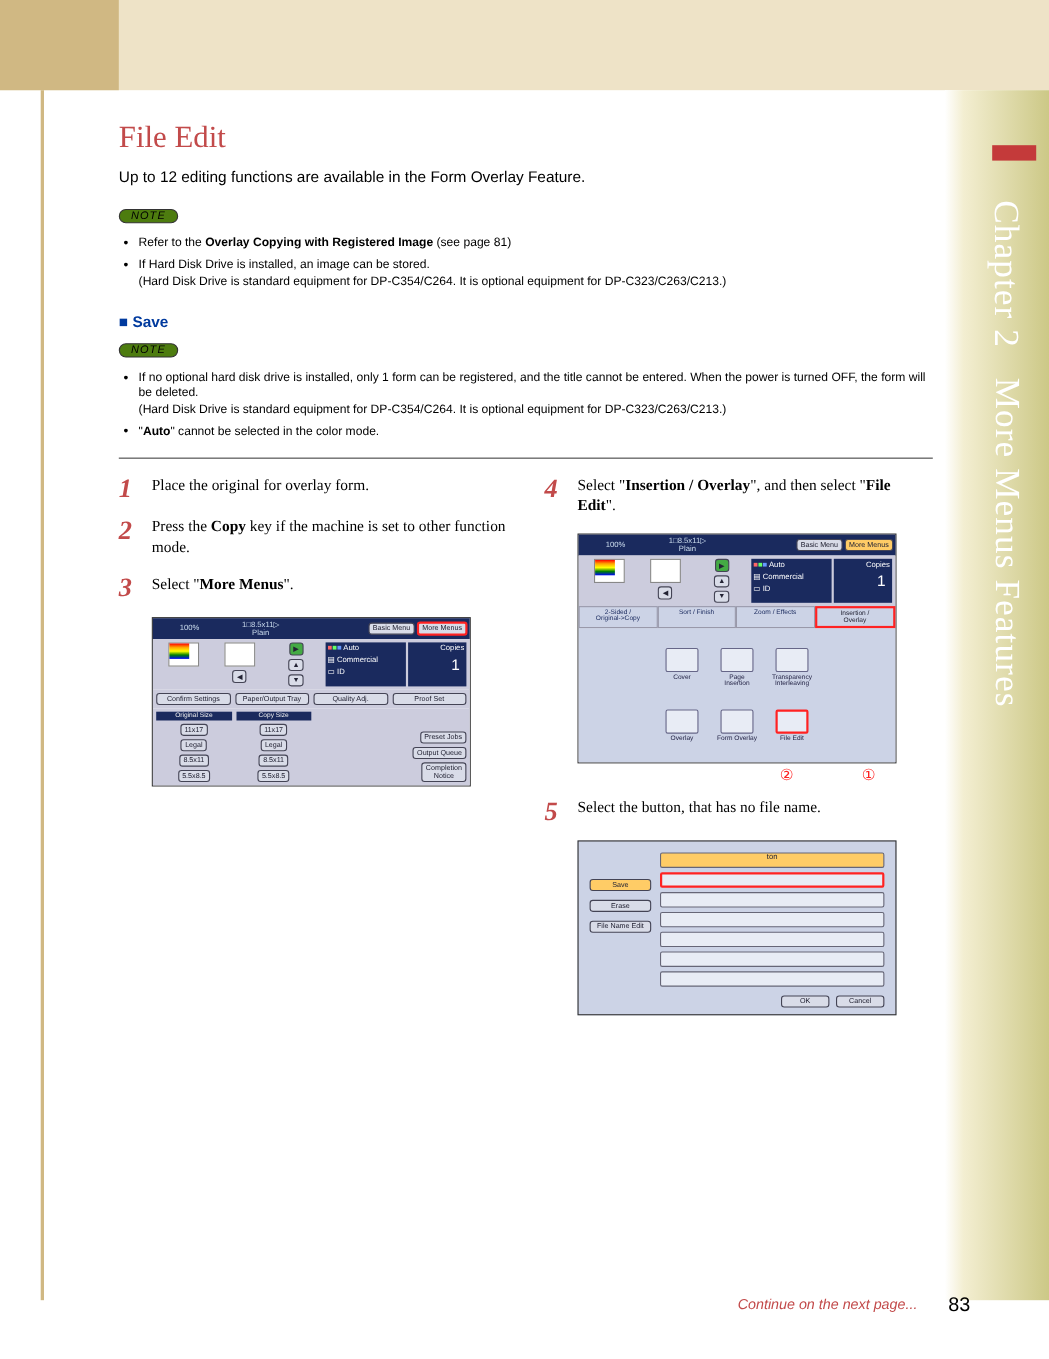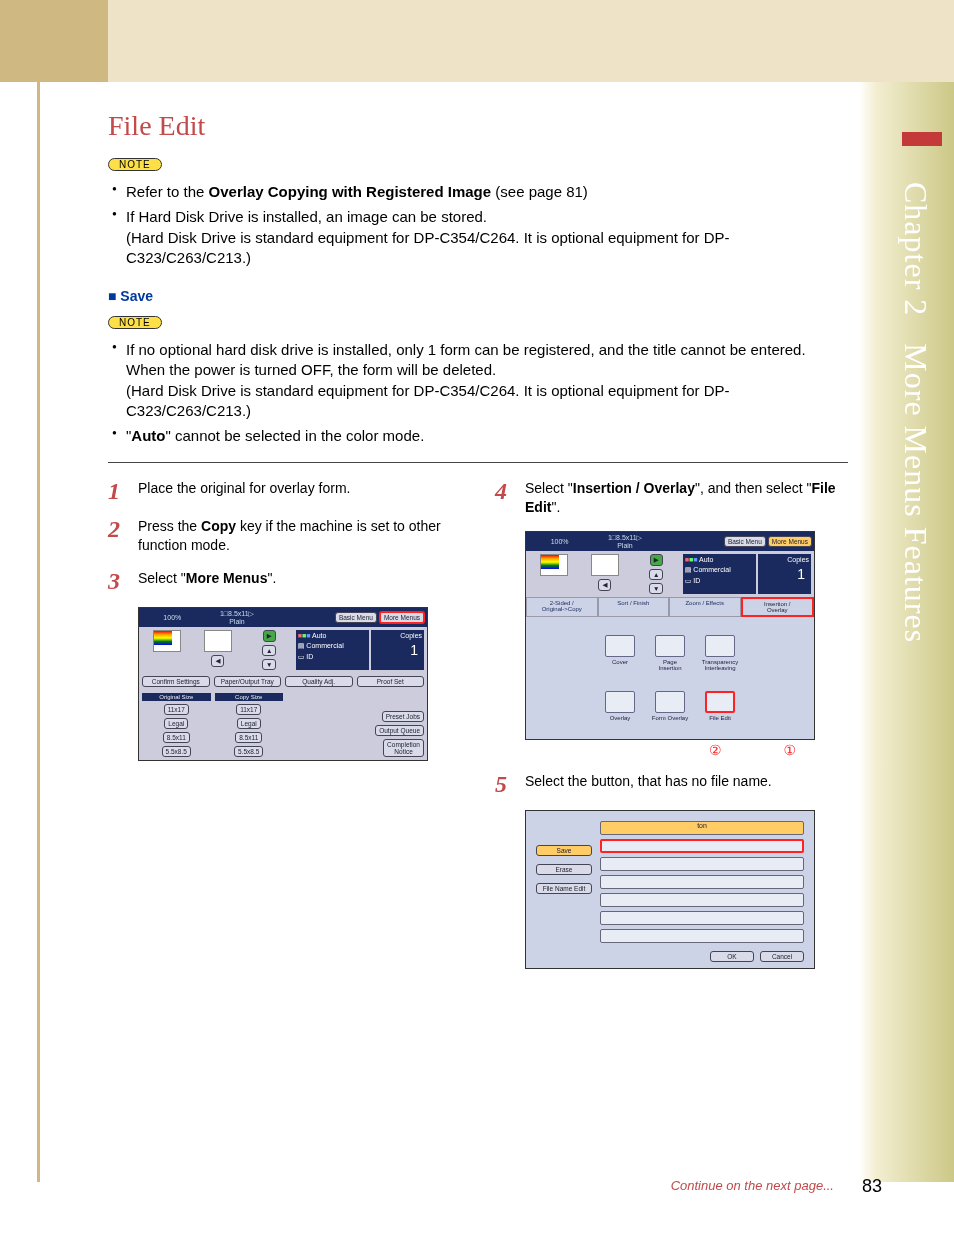--- a/index.html
+++ b/index.html
@@ -42,37 +42,38 @@
   }
   .content { position: absolute; left: 108px; top: 110px; width: 740px; }
   h1.title {
     font-family: Georgia, 'Times New Roman', serif;
     color: #c24a4a; font-size: 28px; font-weight: 500; margin-bottom: 10px;
   }
   .para { font-size: 14px; margin-bottom: 16px; }
   .note-badge {
     display: inline-block; border: 1px solid #333; border-radius: 10px;
     padding: 0 10px; font-size: 10px; letter-spacing: 1px; margin: 6px 0;
-    background: #fde047;
+    background: #4d7c0f;
+    font-style: italic;
   }
   .bullets { margin-left: 4px; }
-  .bullets li { list-style: none; font-size: 15px; margin: 5px 0; position: relative; padding-left: 14px; line-height: 1.35; }
+  .bullets li { list-style: none; font-size: 11px; margin: 5px 0; position: relative; padding-left: 14px; line-height: 1.35; }
   .bullets li::before { content: "●"; position: absolute; left: 0; top: 0; font-size: 8px; line-height: 1.8; }
   .section-label { color: #003a9e; font-weight: bold; font-size: 14px; margin-top: 20px; margin-bottom: 6px; }
   .section-label::before { content: "■ "; }
   hr.sep { border: none; border-top: 1px solid #444; margin: 16px 0; }
   .steps { display: flex; gap: 34px; margin-top: 14px; }
   .col { flex: 1; }
   .step { display: flex; gap: 12px; margin-bottom: 14px; }
   .step-num {
     font-family: Georgia, 'Times New Roman', serif;
     color: #c24a4a; font-size: 24px; font-weight: bold; font-style: italic;
     min-width: 18px; line-height: 1;
   }
-  .step-body { font-size: 14px; flex: 1; line-height: 1.35; }
+  .step-body { font-size: 14px; flex: 1; line-height: 1.35; font-family: Liberation Serif, serif; }
   .sub { margin-top: 6px; }
   .sub li { list-style: none; font-size: 11.5px; position: relative; padding-left: 14px; line-height: 1.35; }
   .sub li::before { content: "●"; position: absolute; left: 0; top: 0; font-size: 7px; line-height: 1.9; }
 
   
   .lcd { background: #fff; border: 1px solid #333; width: 290px; margin: 8px 0 0 30px; position: relative; font-size: 7px; }
   .lcd-big { width: 290px; }
   .lcd-top { background: #1a2a5e; color: #fff; display: flex; padding: 2px; gap: 2px; align-items:center; }
   .lcd-top .cell { flex:1; text-align:center; color:#cde; }
   .lcd-btn { background: #d9dce8; border: 1px solid #445; border-radius: 3px; padding: 1px 3px; color:#223; font-size: 6.5px; text-align:center; }
@@ -116,20 +117,21 @@
   <div class="accent"></div>
   <div class="side-text">
     <span>Chapter 2</span>&nbsp;&nbsp;
     <span>More Menus Features</span>
   </div>
 </div>
 
 <div class="content">
 
   <h1 class="title">File Edit</h1>
+  <p class="para">Up to 12 editing functions are available in the Form Overlay Feature.</p>
 
   <span class="note-badge">NOTE</span>
   <ul class="bullets">
     <li>
       <span>Refer to the </span><b>Overlay Copying with Registered Image</b><span> (see page 81)</span>
     </li>
     <li style="white-space:pre-line">If Hard Disk Drive is installed, an image can be stored.
 (Hard Disk Drive is standard equipment for DP-C354/C264. It is optional equipment for DP-C323/C263/C213.)</li>
   </ul>
 

